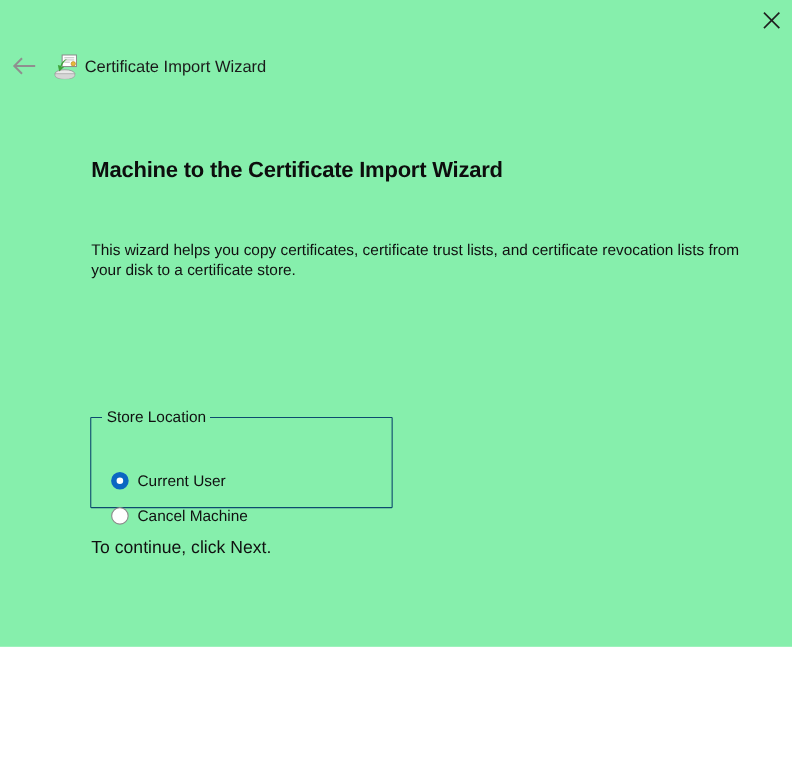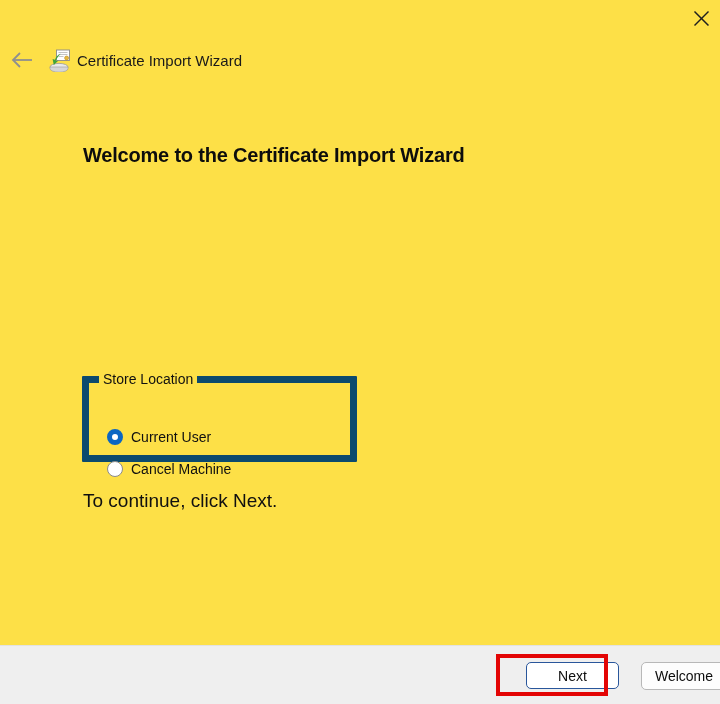--- a/index.html
+++ b/index.html
@@ -1,22 +1,22 @@
 <!DOCTYPE html>
 <html><head>
 <meta charset="utf-8">
 <style>
   * { margin: 0; padding: 0; box-sizing: border-box; }
   html, body { width: 720px; height: 704px; }
   body { font-family: "Liberation Sans", sans-serif; background: #ffffff; }
 
   .window {
     position: relative;
-    width: 720px; height: 704px;
-    background: #fde047;
+    width: 720px; height: 588px;
+    background: #86efac;
     overflow: hidden;
     color: #161616;
   }
 
   
   .close-btn {
     position: absolute; top: 6px; right: 4px;
     width: 30px; height: 28px;
     display: flex; align-items: center; justify-content: center;
     background: transparent; border: none; cursor: pointer;
@@ -43,21 +43,21 @@
     position: absolute; left: 83px;
     width: 592px;
     font-size: 14px; line-height: 17.5px; color: #101010;
   }
   .para.p1 { top: 219px; }
   .para.p2 { top: 289px; width: 600px; }
 
   .groupbox {
     position: absolute; top: 371px; left: 82px;
     width: 275px; height: 91px;
-    border: 7px solid #0c4a6e;
+    border: 1px solid #0c4a6e;
     border-radius: 1px;
     padding: 0 10px;
   }
   .groupbox legend {
     font-size: 14px; color: #101010;
     padding: 0 4px; margin-left: 0px;
   }
   .radio-row {
     position: absolute; left: 18px;
     display: flex; align-items: center; gap: 8px;
@@ -73,21 +73,21 @@
     flex: 0 0 auto;
   }
   .radio-row.selected .radio-circle {
     border: 5px solid #0b66c2;
     background: #ffffff;
   }
   .radio-label { font-size: 14px; color: #101010; white-space: nowrap; }
 
   .hint {
     position: absolute; top: 490px; left: 83px;
-    font-size: 19px; color: #101010; white-space: nowrap;
+    font-size: 16px; color: #101010; white-space: nowrap;
   }
 
   
   .footer-divider {
     position: absolute; top: 645px; left: 0;
     width: 720px; height: 1px; background: #e2e2e2;
   }
   .footer {
     position: absolute; top: 646px; left: 0;
     width: 720px; height: 58px;
@@ -152,22 +152,23 @@
       <line x1="10.5" y1="6.5" x2="19.5" y2="6.5" stroke="#b5b5b5" stroke-width="0.8"></line>
       <line x1="10.5" y1="8.5" x2="15.5" y2="8.5" stroke="#b5b5b5" stroke-width="0.8"></line>
       <circle cx="18.6" cy="10" r="2" fill="#e8b93c" stroke="#b88a1d" stroke-width="0.6"></circle>
 
       <path d="M13 5.5 C10 8.5 8.5 10.5 7.8 13 L10.5 12.6 L5.8 17 L4.6 11 L7 11.8 C7.8 9 9.8 6.8 13 5.5 Z" fill="#3fa33a"></path>
     </svg>
   </span>
 
   <div class="window-title">Certificate Import Wizard</div>
 
-  <h1 class="heading">Welcome to the Certificate Import Wizard</h1>
+  <h1 class="heading">Machine to the Certificate Import Wizard</h1>
 
+  <p class="para p1">This wizard helps you copy certificates, certificate trust lists, and certificate revocation lists from your disk to a certificate store.</p>
 
   <fieldset class="groupbox">
     <legend>Store Location</legend>
 
     <div class="radio-row r0 selected">
       <span class="radio-circle"></span>
       <span class="radio-label">Current User</span>
     </div>
 
     <div class="radio-row r1">

